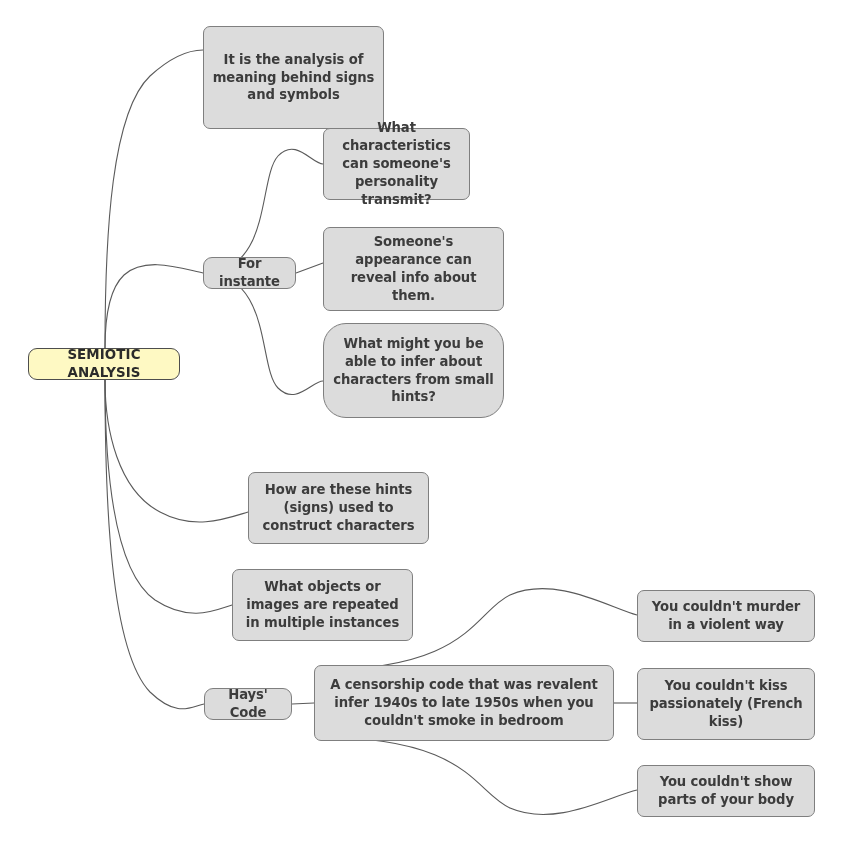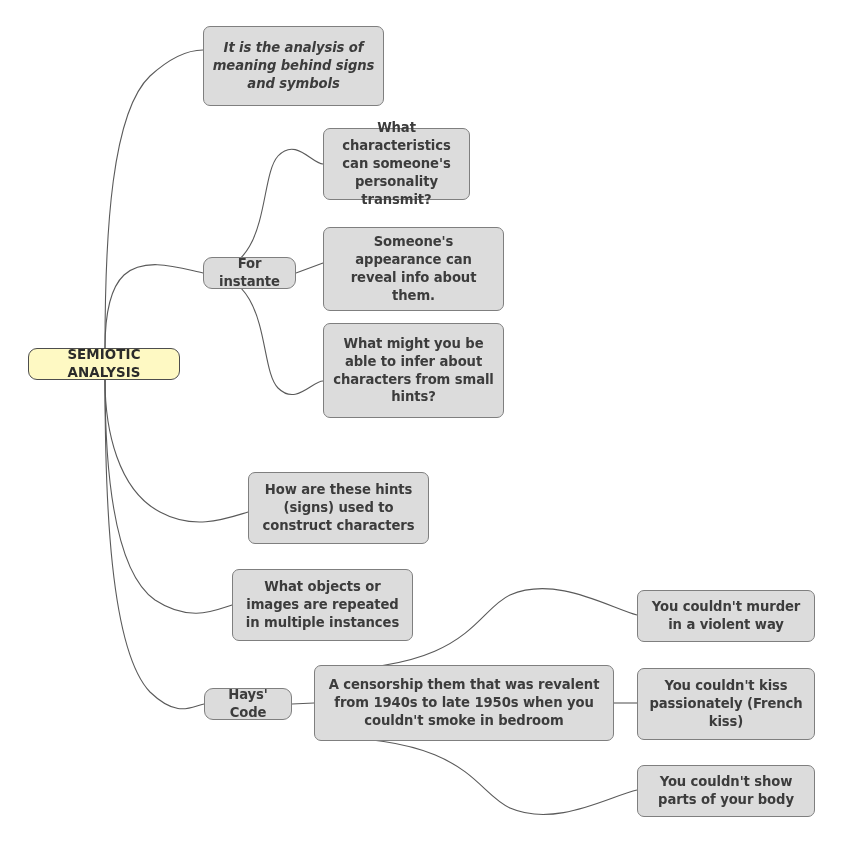--- a/index.html
+++ b/index.html
@@ -89,54 +89,54 @@
 
     <path class="edge" d="M 317 670 C 470 670 474 612 510 595 C 556 575 610 608 637 615"></path>
     <path class="edge" d="M 614 703 L 637 703"></path>
     <path class="edge" d="M 317 737 C 470 737 474 792 510 808 C 556 828 610 796 637 790"></path>
   </svg>
 
   <div class="node root pill" style="left:28px; top:348px; width:152px; height:32px;">
     <span class="node-label">SEMIOTIC ANALYSIS</span>
   </div>
 
-  <div class="node" style="left:203px; top:26px; width:181px; height:80px;font-style:italic;">
+  <div class="node" style="left:203px; top:26px; width:181px; height:103px;">
     <span class="node-label">It is the analysis of meaning behind signs and symbols</span>
   </div>
 
   <div class="node pill" style="left:203px; top:257px; width:93px; height:32px;">
     <span class="node-label">For instante</span>
   </div>
 
   <div class="node" style="left:323px; top:128px; width:147px; height:72px;">
     <span class="node-label">What characteristics can someone's personality transmit?</span>
   </div>
 
   <div class="node" style="left:323px; top:227px; width:181px; height:84px;">
     <span class="node-label">Someone's appearance can reveal info about them.</span>
   </div>
 
-  <div class="node" style="left:323px; top:323px; width:181px; height:95px;">
+  <div class="node" style="left:323px; top:323px; width:181px; height:95px;border-radius:23px;">
     <span class="node-label">What might you be able to infer about characters from small hints?</span>
   </div>
 
   <div class="node" style="left:248px; top:472px; width:181px; height:72px;">
     <span class="node-label">How are these hints (signs) used to construct characters</span>
   </div>
 
   <div class="node" style="left:232px; top:569px; width:181px; height:72px;">
     <span class="node-label">What objects or images are repeated in multiple instances</span>
   </div>
 
   <div class="node pill" style="left:204px; top:688px; width:88px; height:32px;">
     <span class="node-label">Hays' Code</span>
   </div>
 
   <div class="node" style="left:314px; top:665px; width:300px; height:76px;">
-    <span class="node-label">A censorship them that was revalent from 1940s to late 1950s when you couldn't smoke in bedroom</span>
+    <span class="node-label">A censorship code that was revalent infer 1940s to late 1950s when you couldn't smoke in bedroom</span>
   </div>
 
   <div class="node" style="left:637px; top:590px; width:178px; height:52px;">
     <span class="node-label">You couldn't murder in a violent way</span>
   </div>
 
   <div class="node" style="left:637px; top:668px; width:178px; height:72px;text-align:center;">
     <span class="node-label">You couldn't kiss passionately (French kiss)</span>
   </div>
 

